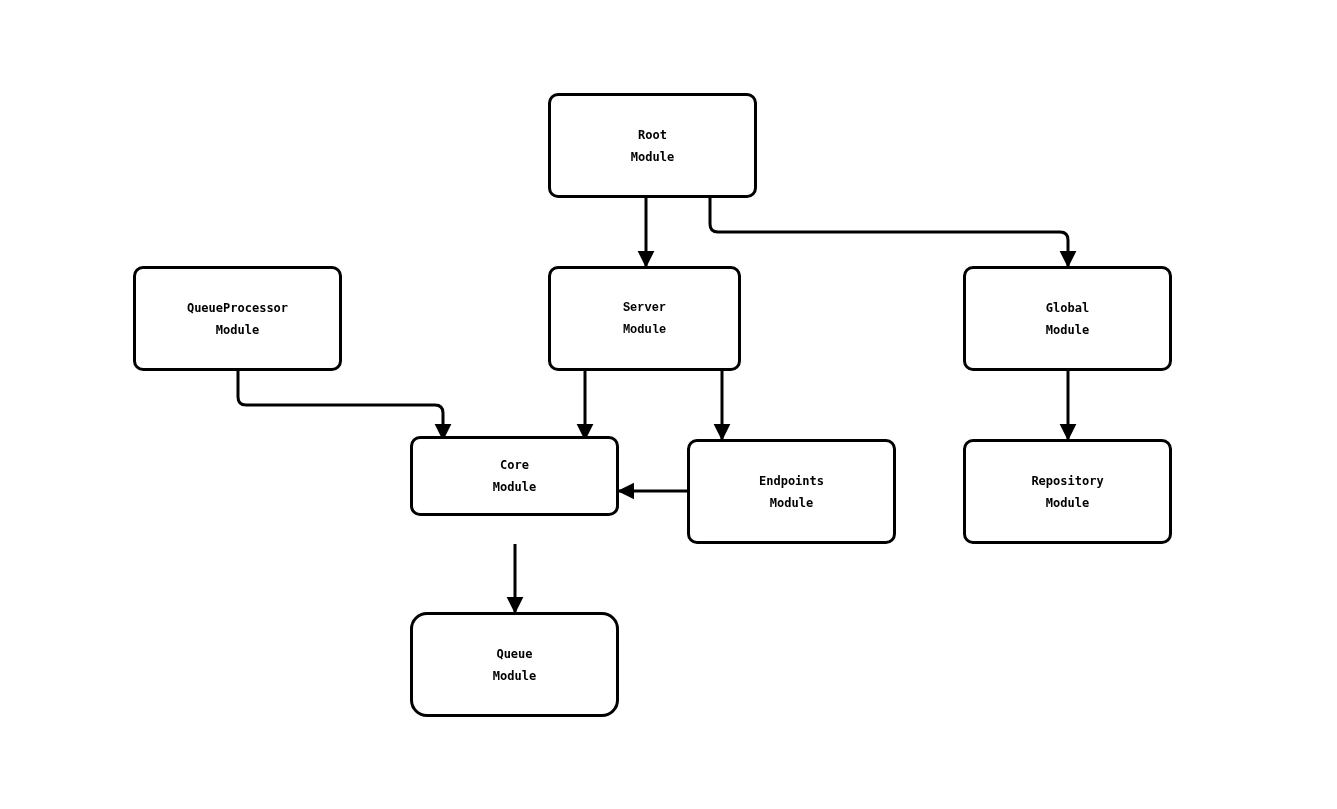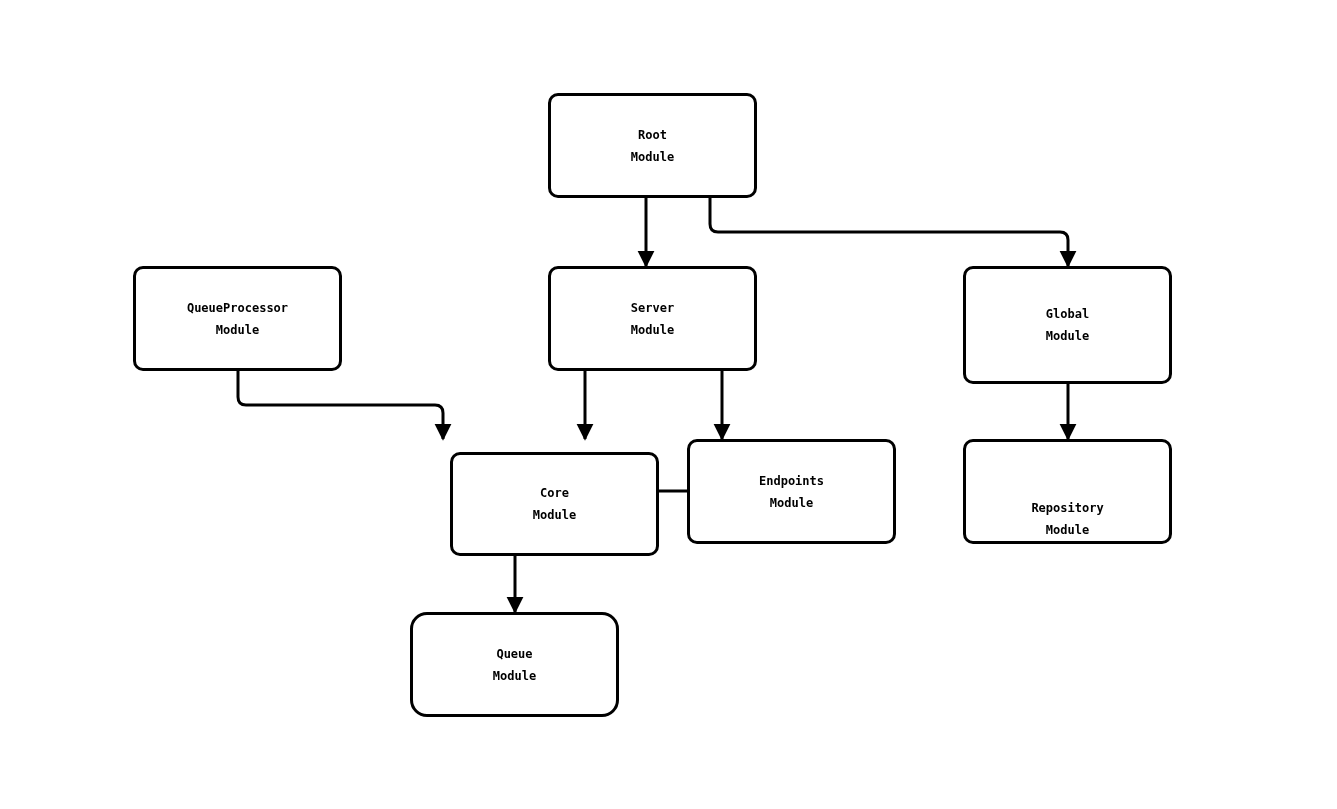--- a/index.html
+++ b/index.html
@@ -70,37 +70,37 @@
   </svg>
   <div id="nodes">
       <div class="node" style="left: 548px; top: 93px; width: 209px; height: 105px;">
         <span class="label">Root
 Module</span>
       </div>
       <div class="node" style="left: 133px; top: 266px; width: 209px; height: 105px;">
         <span class="label">QueueProcessor
 Module</span>
       </div>
-      <div class="node" style="left: 548px; top: 266px; width: 209px; height: 105px;">
+      <div class="node" style="left: 548px; top: 266px; width: 193px; height: 105px; font-family: Liberation Mono, monospace;">
         <span class="label">Server
 Module</span>
       </div>
-      <div class="node" style="left: 963px; top: 266px; width: 209px; height: 118px;">
+      <div class="node" style="left: 963px; top: 266px; width: 209px; height: 105px;">
         <span class="label">Global
 Module</span>
       </div>
-      <div class="node" style="left: 410px; top: 452px; width: 209px; height: 104px; margin-left: 40px;">
+      <div class="node" style="left: 410px; top: 436px; width: 209px; height: 80px;">
         <span class="label">Core
 Module</span>
       </div>
       <div class="node" style="left: 687px; top: 439px; width: 209px; height: 105px;">
         <span class="label">Endpoints
 Module</span>
       </div>
-      <div class="node" style="left: 963px; top: 439px; width: 209px; height: 105px; align-items: flex-end;">
+      <div class="node" style="left: 963px; top: 439px; width: 209px; height: 105px;">
         <span class="label">Repository
 Module</span>
       </div>
       <div class="node" style="left: 410px; top: 612px; width: 209px; height: 105px; border-radius: 17px;">
         <span class="label">Queue
 Module</span>
       </div>
     </div>
 </div>
 

